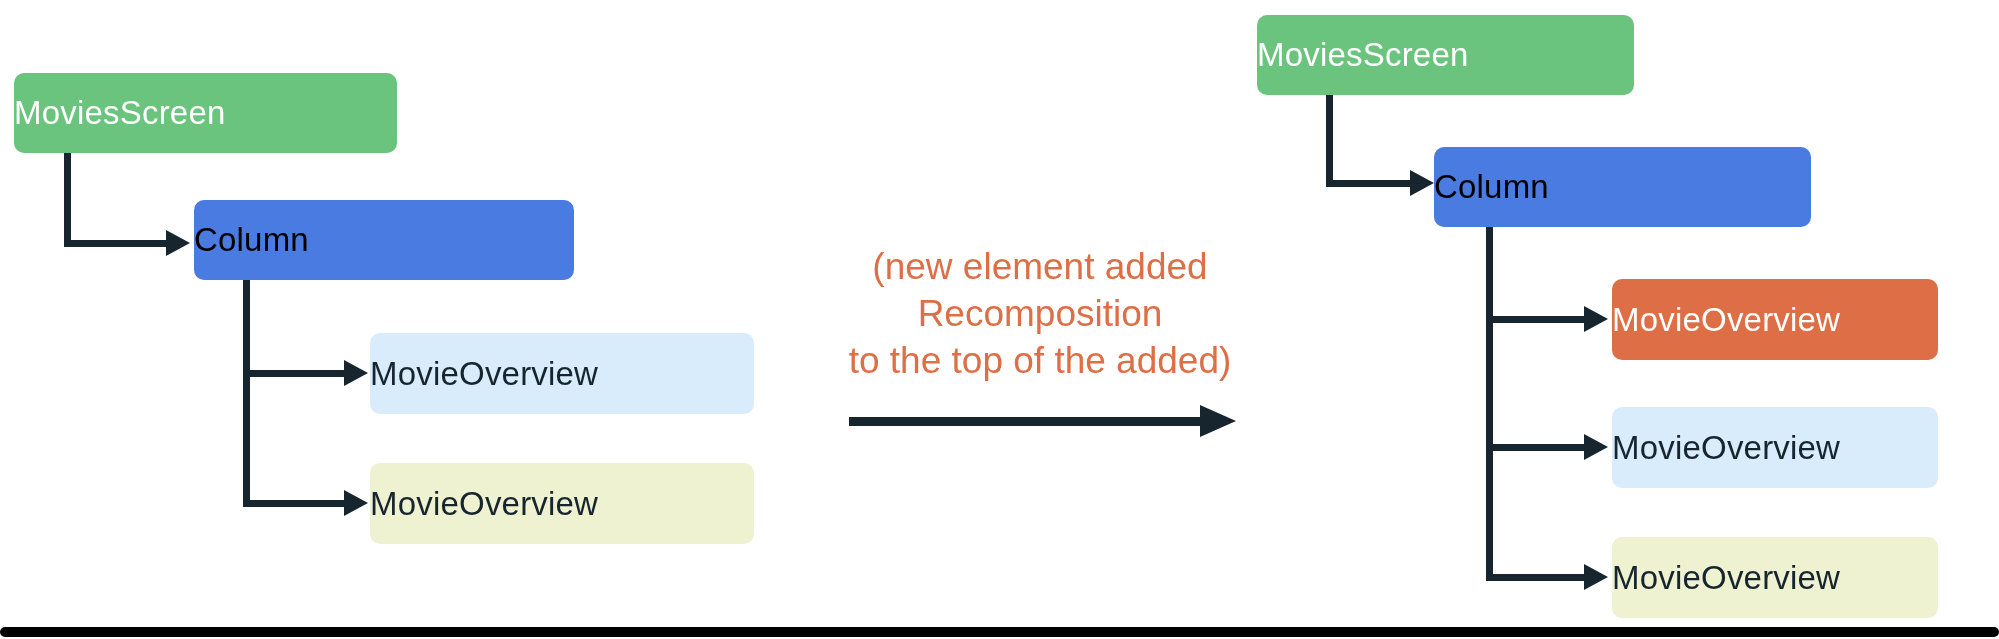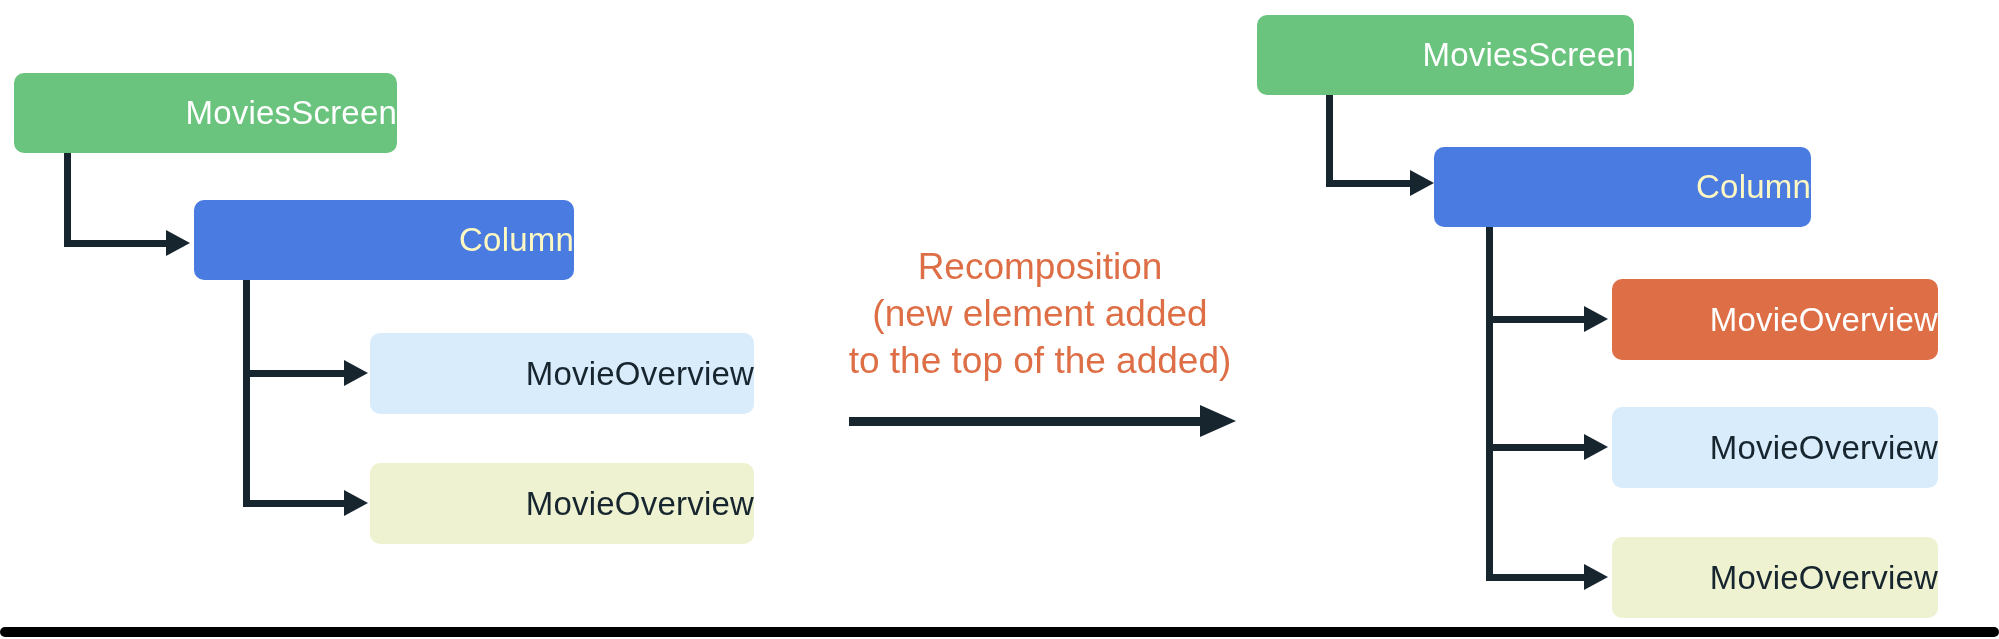--- a/index.html
+++ b/index.html
@@ -12,28 +12,28 @@
     position: relative;
     width: 1999px;
     height: 639px;
     background: #ffffff;
     overflow: hidden;
   }
   .node {
     position: absolute;
     display: flex;
     align-items: center;
-    justify-content: flex-end;
+    justify-content: flex-start;
     border-radius: 10px;
     font-size: 33px;
     letter-spacing: 0.2px;
     white-space: nowrap;
   }
   .node.green  { background: var(--green, #6BC47E);  color: #ffffff; }
-  .node.blue   { background: var(--blue, #4A7BE0);   color: #fef9c3; }
+  .node.blue   { background: var(--blue, #4A7BE0);   color: #000000; }
   .node.lblue  { background: var(--light-blue, #D9ECFB); color: var(--dark-text, #17252F); }
   .node.cream  { background: var(--cream, #EEF2D0);  color: var(--dark-text, #17252F); }
   .node.orange { background: var(--orange, #DD6E45); color: #ffffff; }
 
   .line {
     position: absolute;
     background: var(--line, #17252F);
   }
   .arrow {
     position: absolute;
@@ -93,22 +93,22 @@
   <div class="arrow" style="left:344px; top:490px;"></div>
 
   <div class="node lblue" style="left:370px; top:333px; width:384px; height:81px;">
     <span>MovieOverview</span>
   </div>
   <div class="node cream" style="left:370px; top:463px; width:384px; height:81px;">
     <span>MovieOverview</span>
   </div>
 
   <div class="annotation">
+    <div>(new element added</div>
     <div>Recomposition</div>
-    <div>(new element added</div>
     <div>to the top of the added)</div>
   </div>
 
   <div class="line" style="left:849px; top:417px; width:356px; height:9px;"></div>
   <div class="arrow big" style="left:1200px; top:405px;"></div>
 
   <div class="node green" style="left:1257px; top:15px; width:377px; height:80px;">
     <span>MoviesScreen</span>
   </div>
 

